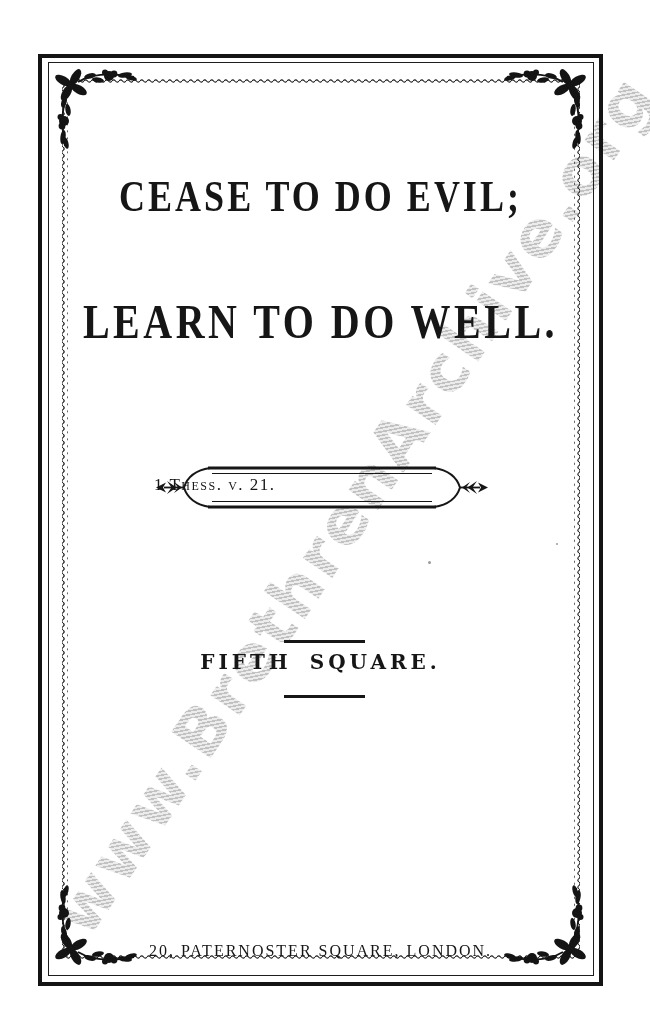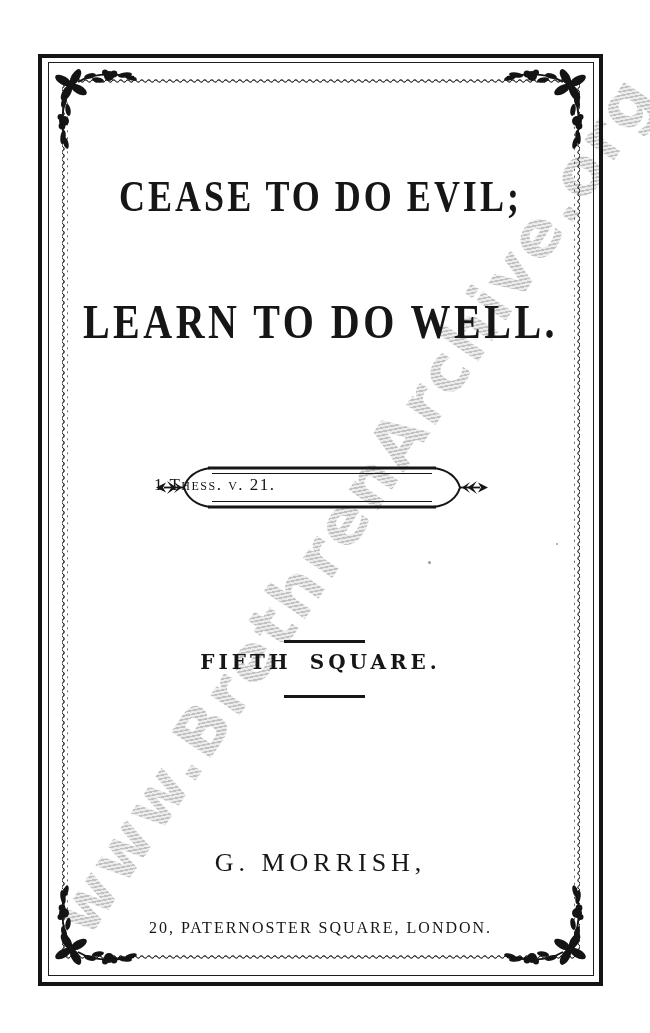--- a/index.html
+++ b/index.html
@@ -65,21 +65,21 @@
 
   .edition {
     top:650px; font-family:"DejaVu Serif", serif; font-weight:bold;
     font-size:20px; letter-spacing:4px; word-spacing:7px;
   }
   .rule { position:absolute; left:284px; width:81px; height:2.5px; background:#161616; }
   .rule-top { top:640px; }
   .rule-bottom { top:695px; }
 
   .publisher { top:848px; font-size:26px; letter-spacing:5px; }
-  .address   { top:919px; font-size:16px; letter-spacing:2px; }
+  .address   { top:942px; font-size:16px; letter-spacing:2px; }
 
   .speck { position:absolute; background:#9b9b9b; border-radius:50%; }
   .speck1 { left:428px; top:561px; width:3px; height:3px; }
   .speck2 { left:556px; top:543px; width:2px; height:2px; }
 </style>
 </head>
 <body>
 
 <div class="page">
 
@@ -171,19 +171,18 @@
         <path d="M13 22 L22.5 28.5 L13 35 L17.5 28.5 Z"></path>
         <path d="M20 23 L28 28.5 L20 34 L24 28.5 Z"></path>
       </g>
     </svg>
     <div class="banner-text">1 Thess. v. 21.</div>
 
     <div class="rule rule-top"></div>
     <div class="cline edition">FIFTH SQUARE.</div>
     <div class="rule rule-bottom"></div>
 
-    <div class="cline publisher">G. MORRISH,</div>
     <div class="cline address">20, PATERNOSTER SQUARE, LONDON.</div>
 
     <div class="speck speck1"></div>
     <div class="speck speck2"></div>
   </div>
 </div>
 
 </body></html>

